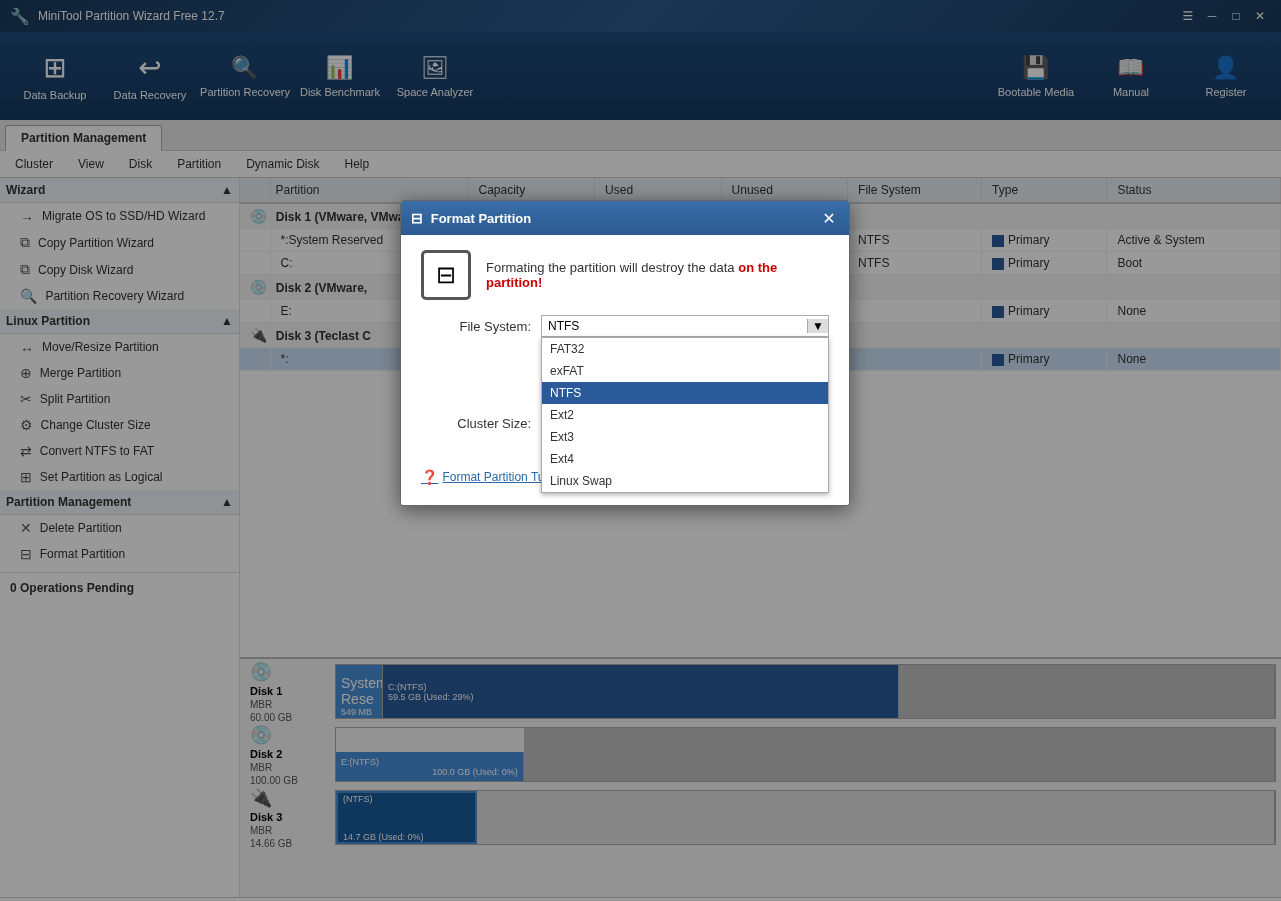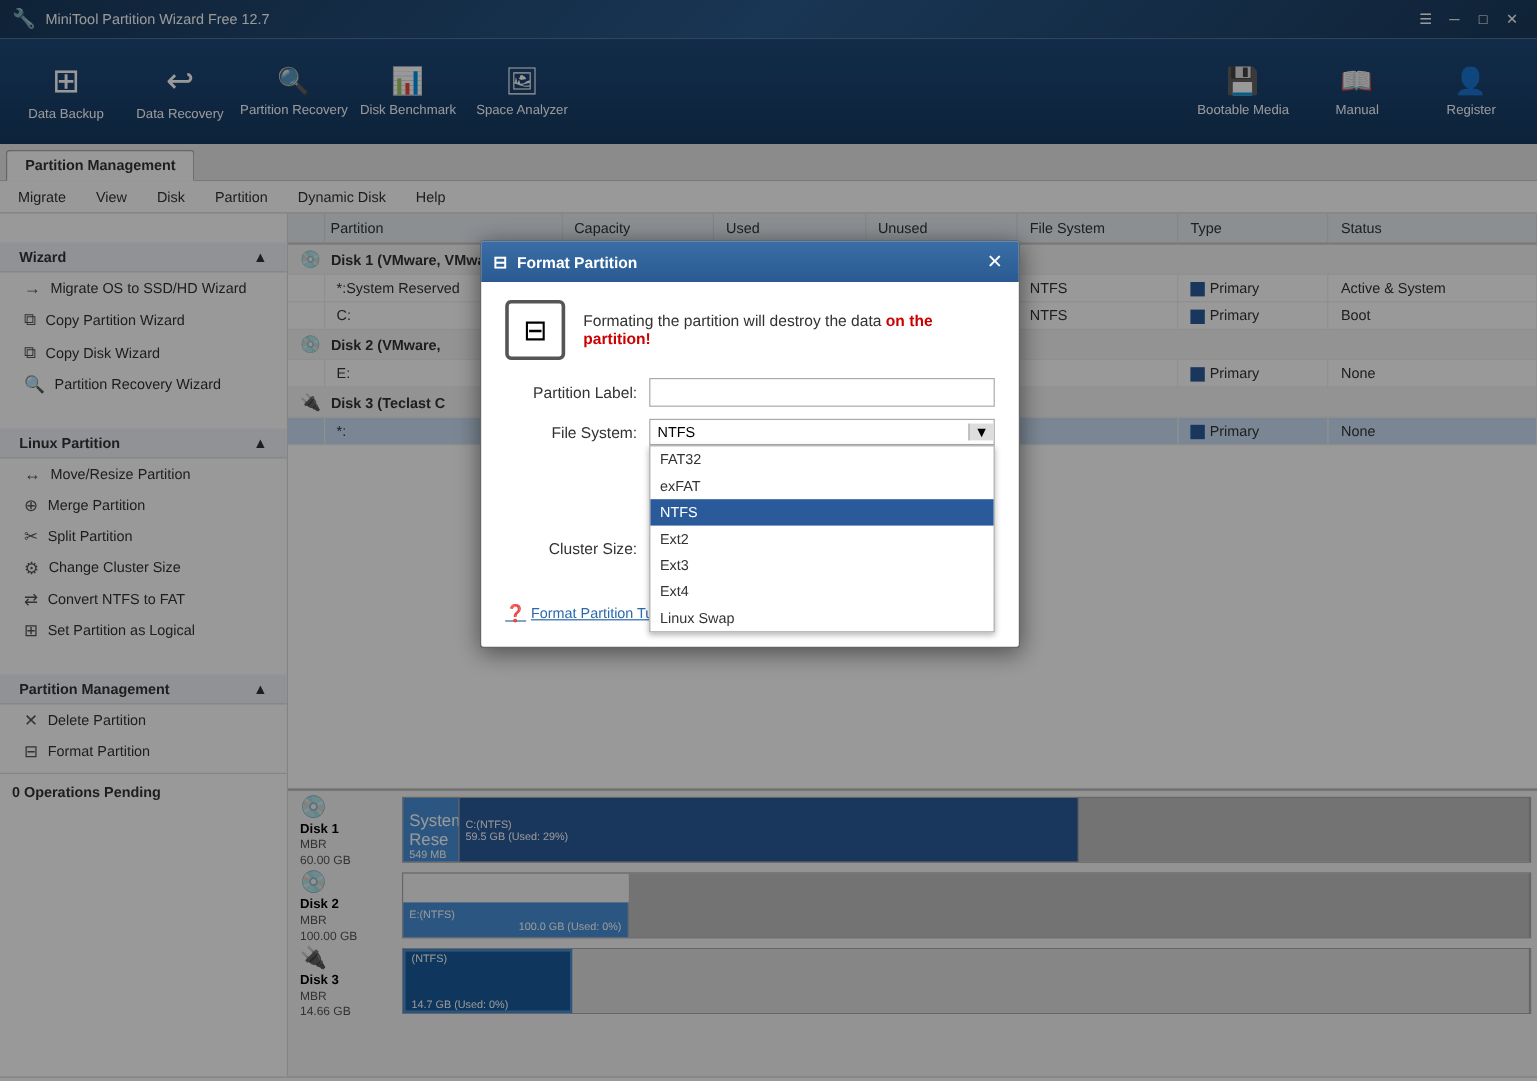--- a/index.html
+++ b/index.html
@@ -87,29 +87,28 @@
     
     .sidebar {
       width: 240px;
       background: white;
       border-right: 1px solid #ddd;
       overflow-y: auto;
       flex-shrink: 0;
     }
     .sidebar-section-header {
       background: #f0f4f8;
-      padding: 5px 16px;
+      padding: 5px 6px;
       font-size: 12px;
       font-weight: bold;
       color: #333;
       border-bottom: 1px solid #ddd;
       display: flex;
       align-items: center;
       justify-content: space-between;
-      margin-top: 24px;
     }
     .sidebar-item {
       display: flex;
       align-items: center;
       padding: 5px 10px 5px 20px;
       font-size: 12px;
       color: #333;
       cursor: pointer;
       gap: 8px;
     }
@@ -358,21 +357,21 @@
       <span style="font-size:11px;color:white;">Register</span>
     </div>
   </div>
 </div>
 
 <div class="tab-bar">
   <div class="tab-item active">Partition Management</div>
 </div>
 
 <div class="menu-bar">
-  <span class="menu-item">Migrate</span>
+  <span class="menu-item">Cluster</span>
   <span class="menu-item">View</span>
   <span class="menu-item">Disk</span>
   <span class="menu-item">Partition</span>
   <span class="menu-item">Dynamic Disk</span>
   <span class="menu-item">Help</span>
 </div>
 
 <div class="main-layout">
 
   <div class="sidebar">
@@ -601,24 +600,20 @@
     <div class="dialog-body">
       <div class="dialog-warning">
         <div class="warning-icon">
           <span>⊟</span>
         </div>
         <div class="warning-text">
           <span>Formating the partition will destroy the data </span><strong>on the partition!</strong>
         </div>
       </div>
 
-      <div class="form-row">
-        <span class="form-label">Partition Label:</span>
-        <input class="form-input" type="text" value="" style="">
-      </div>
 
       <div class="form-row">
         <span class="form-label">File System:</span>
         <div class="form-select-wrapper">
           <div style="border:1px solid #aaa; padding:3px 6px; font-size:12px; background:white; display:flex; align-items:center; justify-content:space-between; cursor:pointer;">
             <span>NTFS</span>
             <span style="background:#ddd;padding:0 4px;border-left:1px solid #aaa;margin-right:-6px;">▼</span>
           </div>
 
           <div class="dropdown-list">

